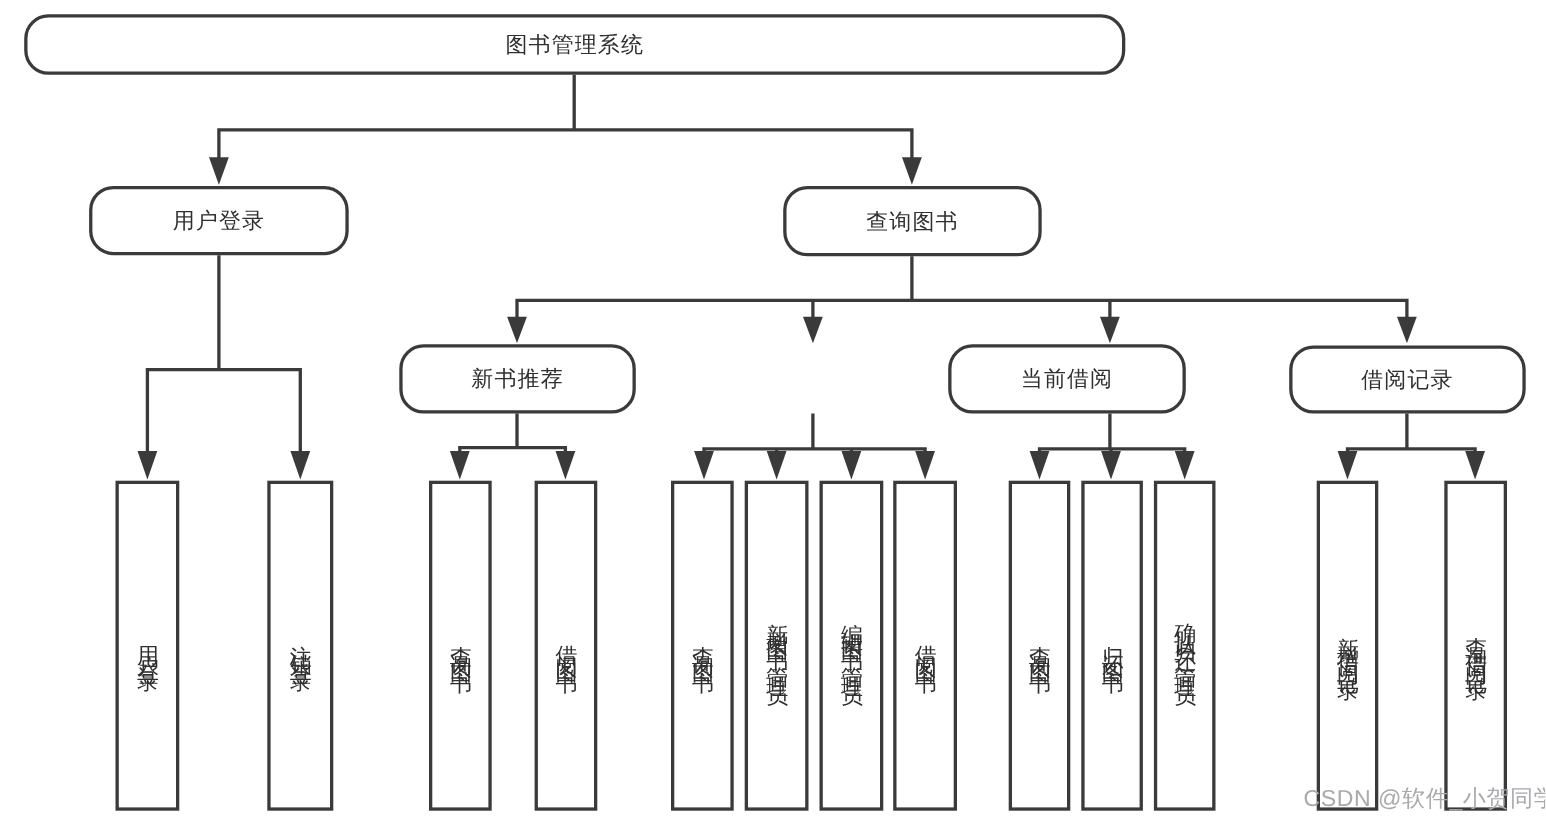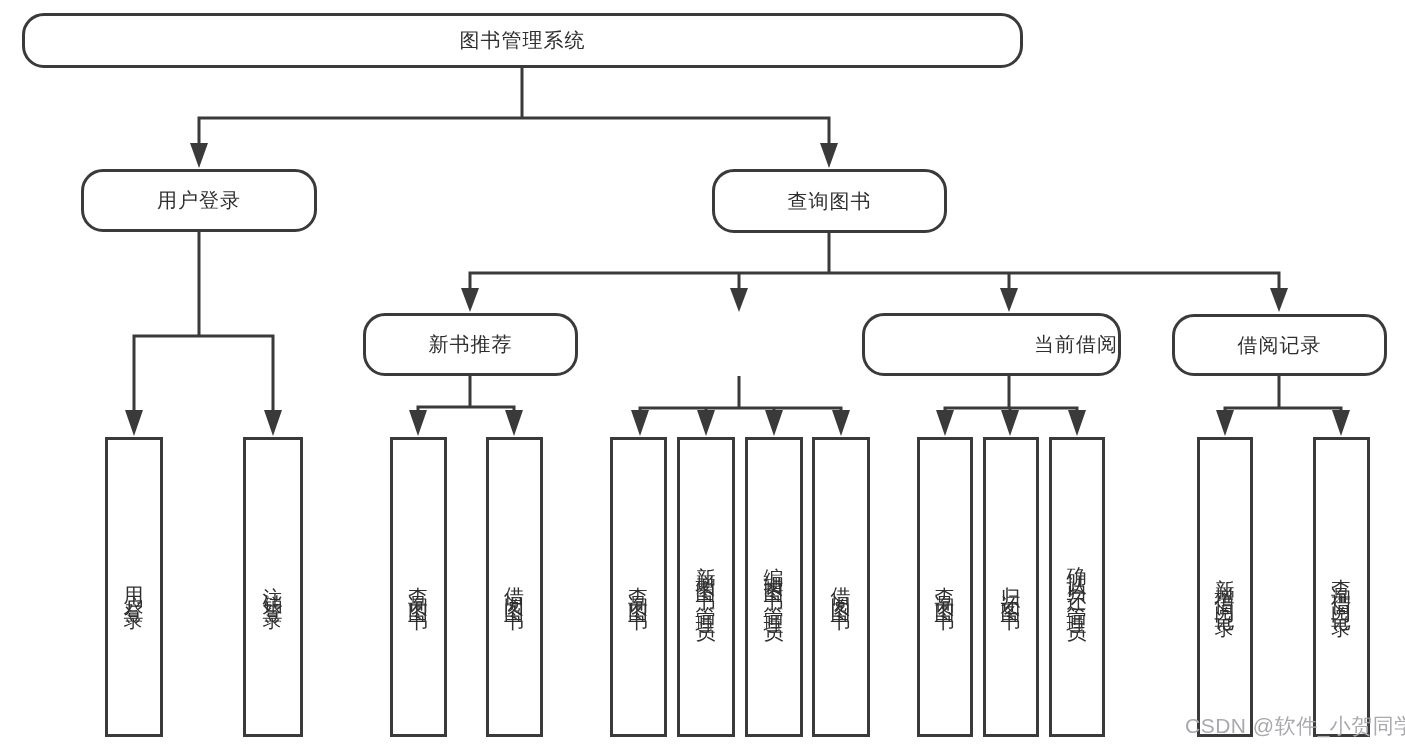--- a/index.html
+++ b/index.html
@@ -28,21 +28,21 @@
     text-orientation:mixed;
     letter-spacing:8px;
     line-height:1;
   }
   
   .n-root{left:22px;top:13px;width:1001px;height:55px;}
   .n-user-login{left:81px;top:169px;width:236px;height:63px;}
   .n-book-management{left:712px;top:169px;width:235px;height:64px;}
   .n-new-book-recommend{left:363px;top:313px;width:215px;height:63px;}
   .n-book-borrowing{left:632px;top:313px;width:215px;height:63px;}
-  .n-current-borrowing{left:862px;top:313px;width:259px;height:63px;justify-content:flex-end;}
+  .n-current-borrowing{left:862px;top:313px;width:216px;height:63px;}
   .n-borrowing-records{left:1172px;top:314px;width:215px;height:62px;}
   .leaf{top:437px;height:300px;}
   .n-leaf-user-login{left:105px;width:58px;}
   .n-leaf-logout{left:243px;width:60px;}
   .n-leaf-query-books-recommend{left:390px;width:57px;}
   .n-leaf-borrow-books-recommend{left:486px;width:57px;}
   .n-leaf-query-books-borrowing{left:610px;width:57px;}
   .n-leaf-add-books-admin{left:677px;width:58px;}
   .n-leaf-edit-books-admin{left:745px;width:58px;}
   .n-leaf-borrow-books-borrowing{left:812px;width:58px;}

